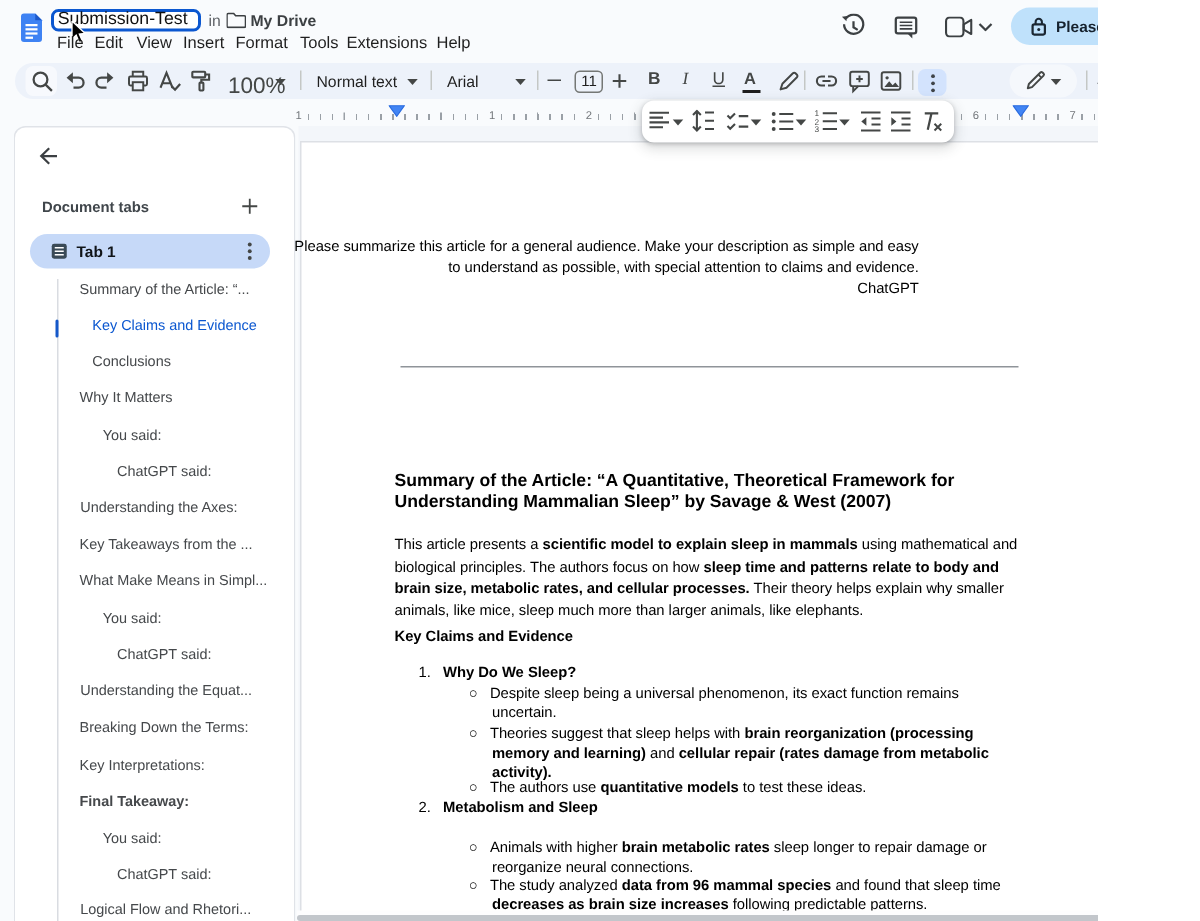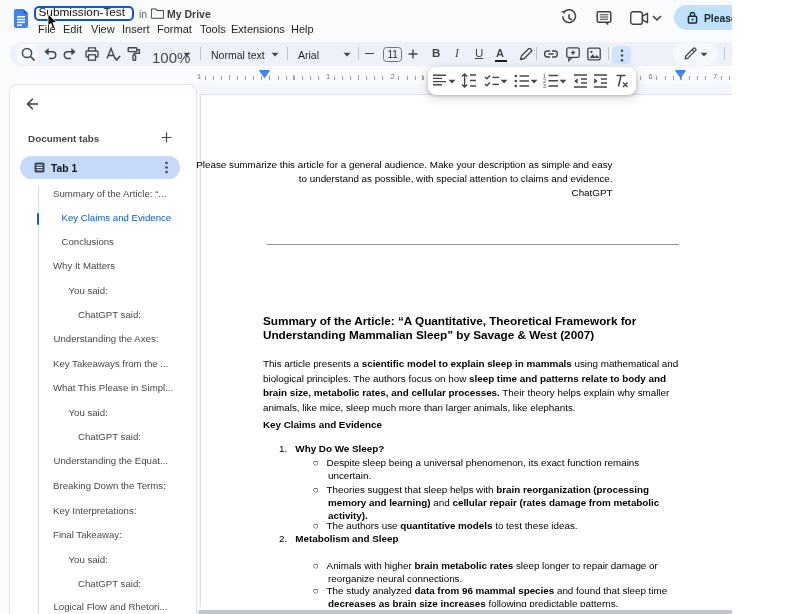--- a/index.html
+++ b/index.html
@@ -291,27 +291,27 @@
 <div class="abs" style="left:36.8px;top:212.5px;width:2.6px;height:12px;border-radius:1.5px;background:#1558c9;"></div>
 
 <span class="ol" style="left:53px;top:187.5px;">Summary of the Article: “...</span>
 <span class="ol" style="left:61.5px;top:211.5px;color:#0b57d0;">Key Claims and Evidence</span>
 <span class="ol" style="left:61.5px;top:236px;">Conclusions</span>
 <span class="ol" style="left:53px;top:260px;">Why It Matters</span>
 <span class="ol" style="left:68.5px;top:284.5px;">You said:</span>
 <span class="ol" style="left:78px;top:308.5px;">ChatGPT said:</span>
 <span class="ol" style="left:53.5px;top:333px;">Understanding the Axes:</span>
 <span class="ol" style="left:53px;top:357.5px;">Key Takeaways from the ...</span>
-<span class="ol" style="left:53px;top:382px;">What This Please in Simpl...</span>
+<span class="ol" style="left:53px;top:382px;">What Make Means in Simpl...</span>
 <span class="ol" style="left:68.5px;top:406.5px;">You said:</span>
 <span class="ol" style="left:78px;top:431px;">ChatGPT said:</span>
 <span class="ol" style="left:53.5px;top:455px;">Understanding the Equat...</span>
 <span class="ol" style="left:53px;top:480px;">Breaking Down the Terms:</span>
 <span class="ol" style="left:53px;top:504.5px;">Key Interpretations:</span>
-<span class="ol" style="left:53px;top:529px;">Final Takeaway:</span>
+<span class="ol" style="left:53px;top:529px;font-weight:bold;">Final Takeaway:</span>
 <span class="ol" style="left:68.5px;top:553.5px;">You said:</span>
 <span class="ol" style="left:78px;top:578px;">ChatGPT said:</span>
 <span class="ol" style="left:53.5px;top:601px;">Logical Flow and Rhetori...</span>
 
 <div class="tl" style="right:119.5px;top:174px;">to understand as possible, with special attention to claims and evidence.</div>
 <div class="tl" style="right:119.5px;top:160px;">Please summarize this article for a general audience. Make your description as simple and easy</div>
 <div class="tl" style="right:119.5px;top:188px;">ChatGPT</div>
 <div class="abs" style="left:267px;top:243.5px;width:412px;height:1px;background:#8f9499;"></div>
 <div class="tl" style="left:263px;top:315.5px;font-size:11.75px;font-weight:bold;">Summary of the Article: “A Quantitative, Theoretical Framework for</div>
 <div class="tl" style="left:263px;top:330.2px;font-size:11.75px;font-weight:bold;">Understanding Mammalian Sleep” by Savage &amp; West (2007)</div>

